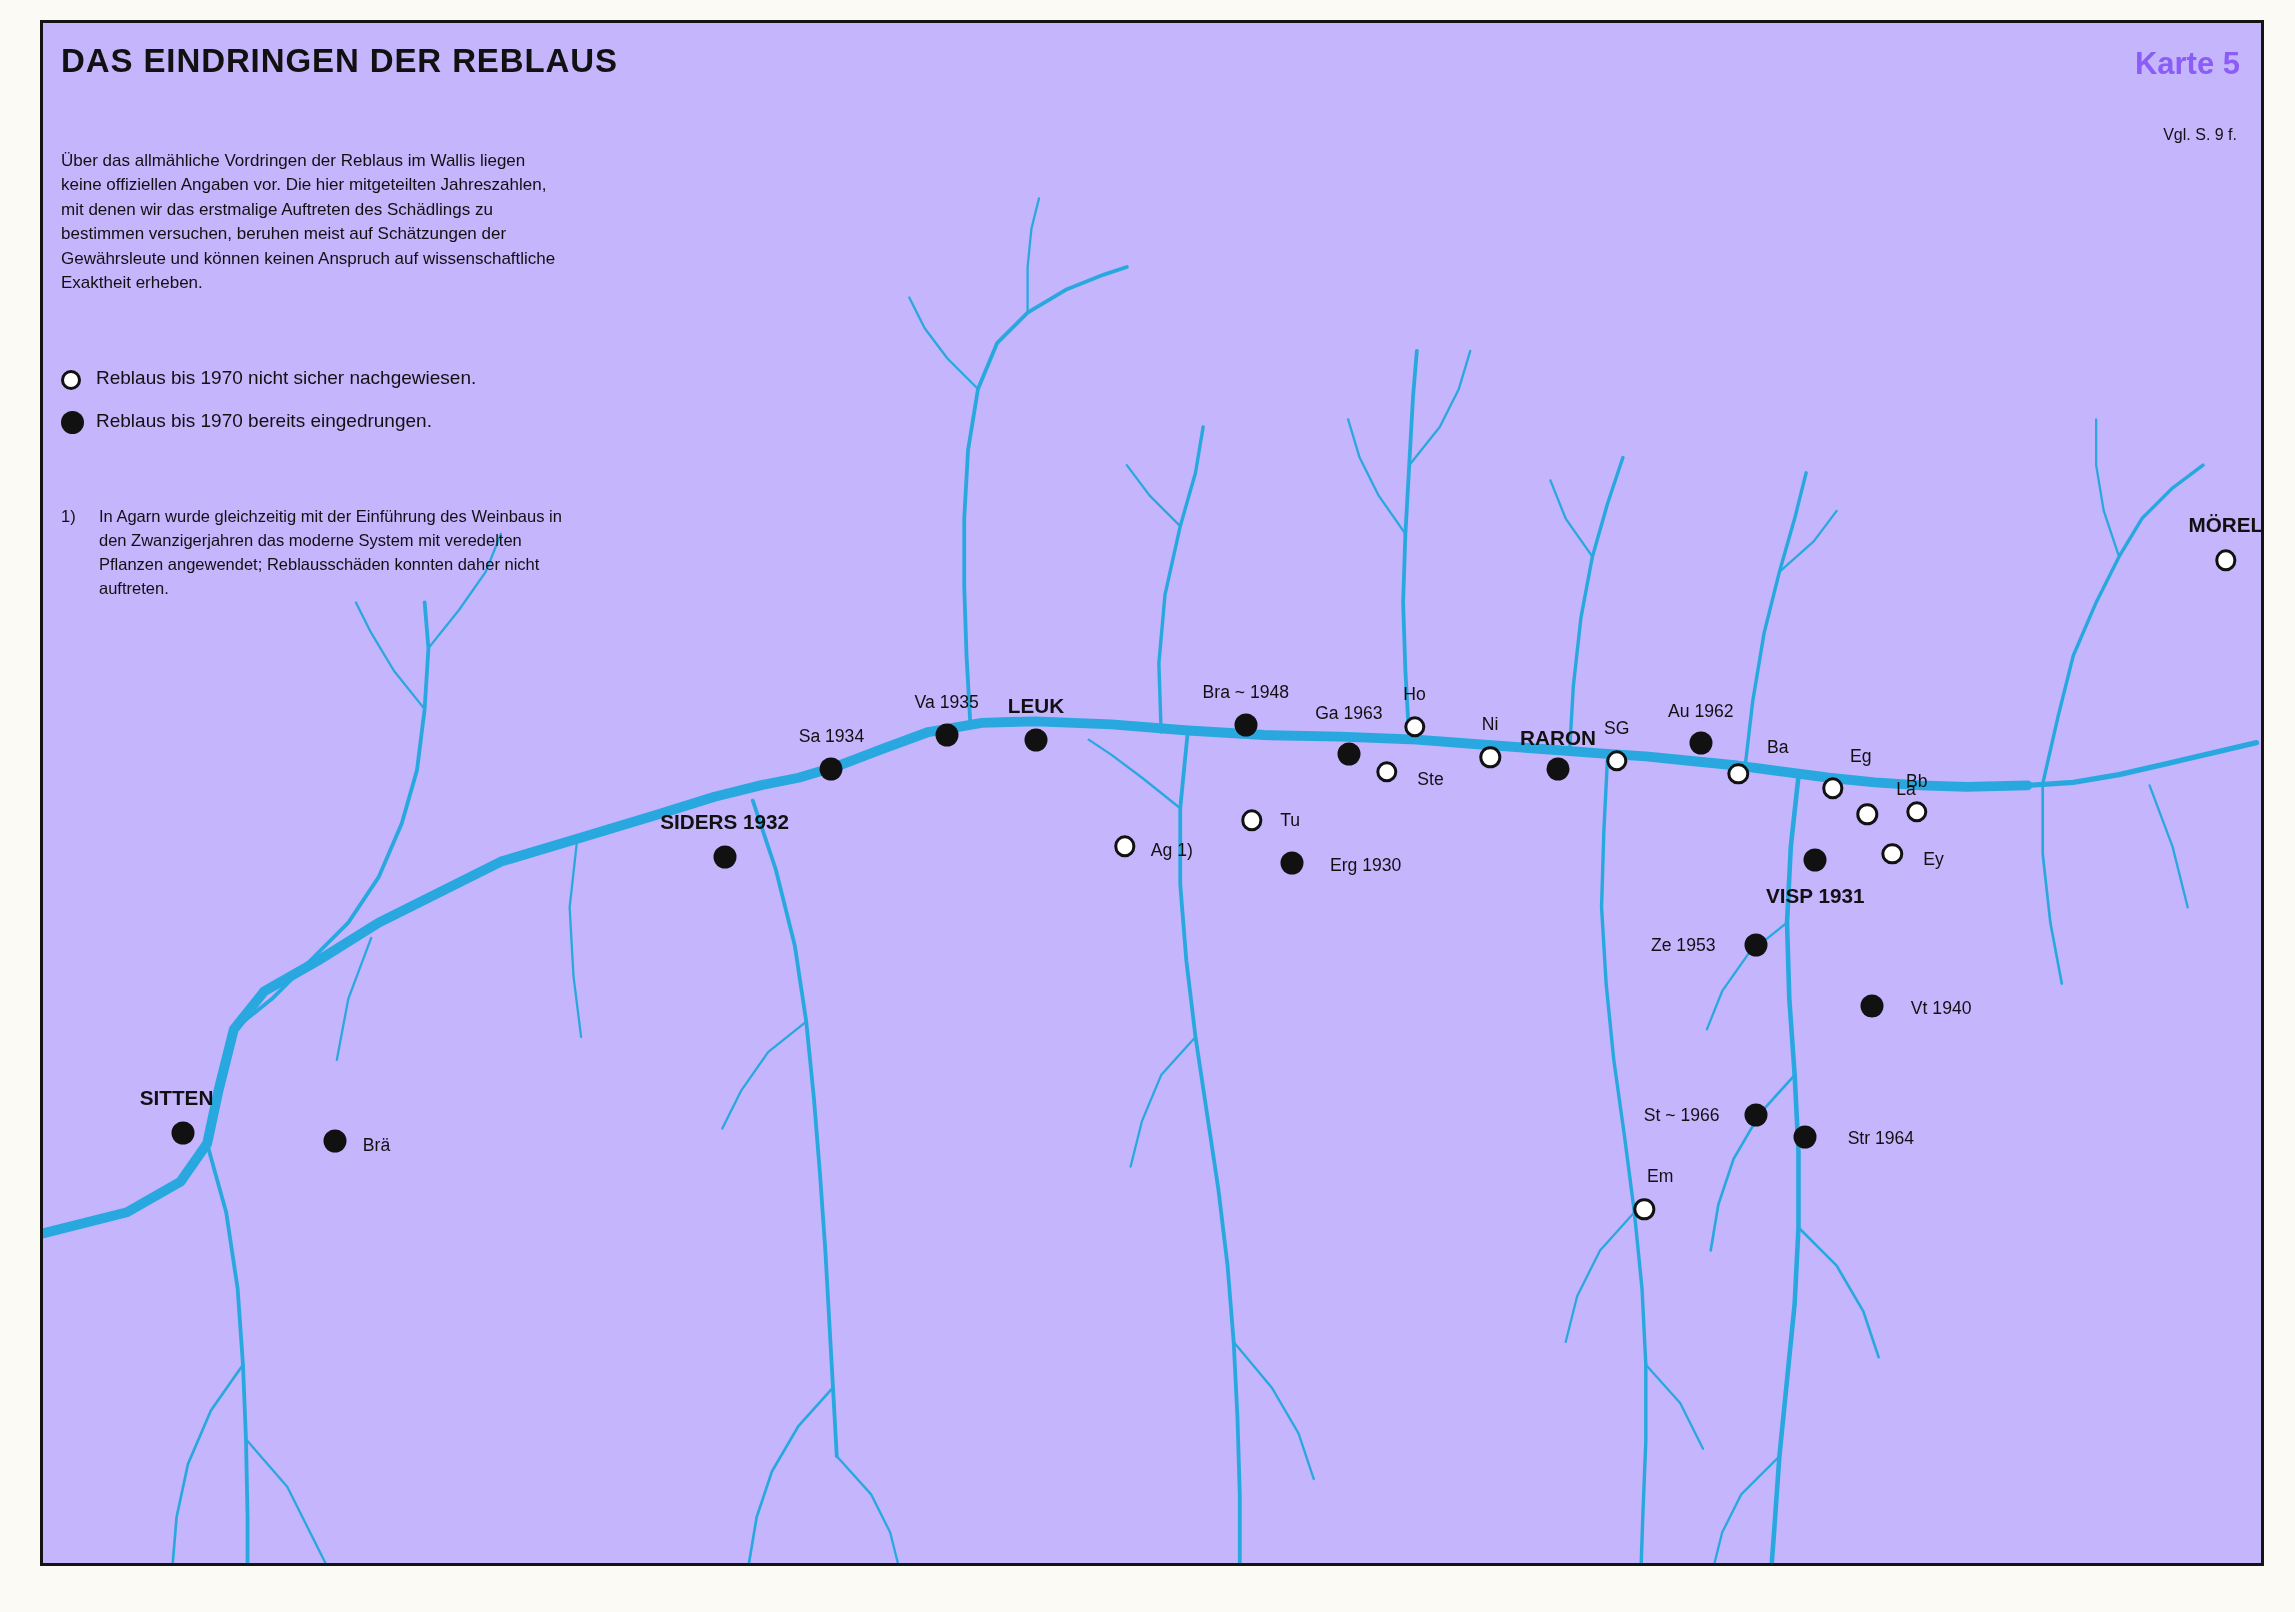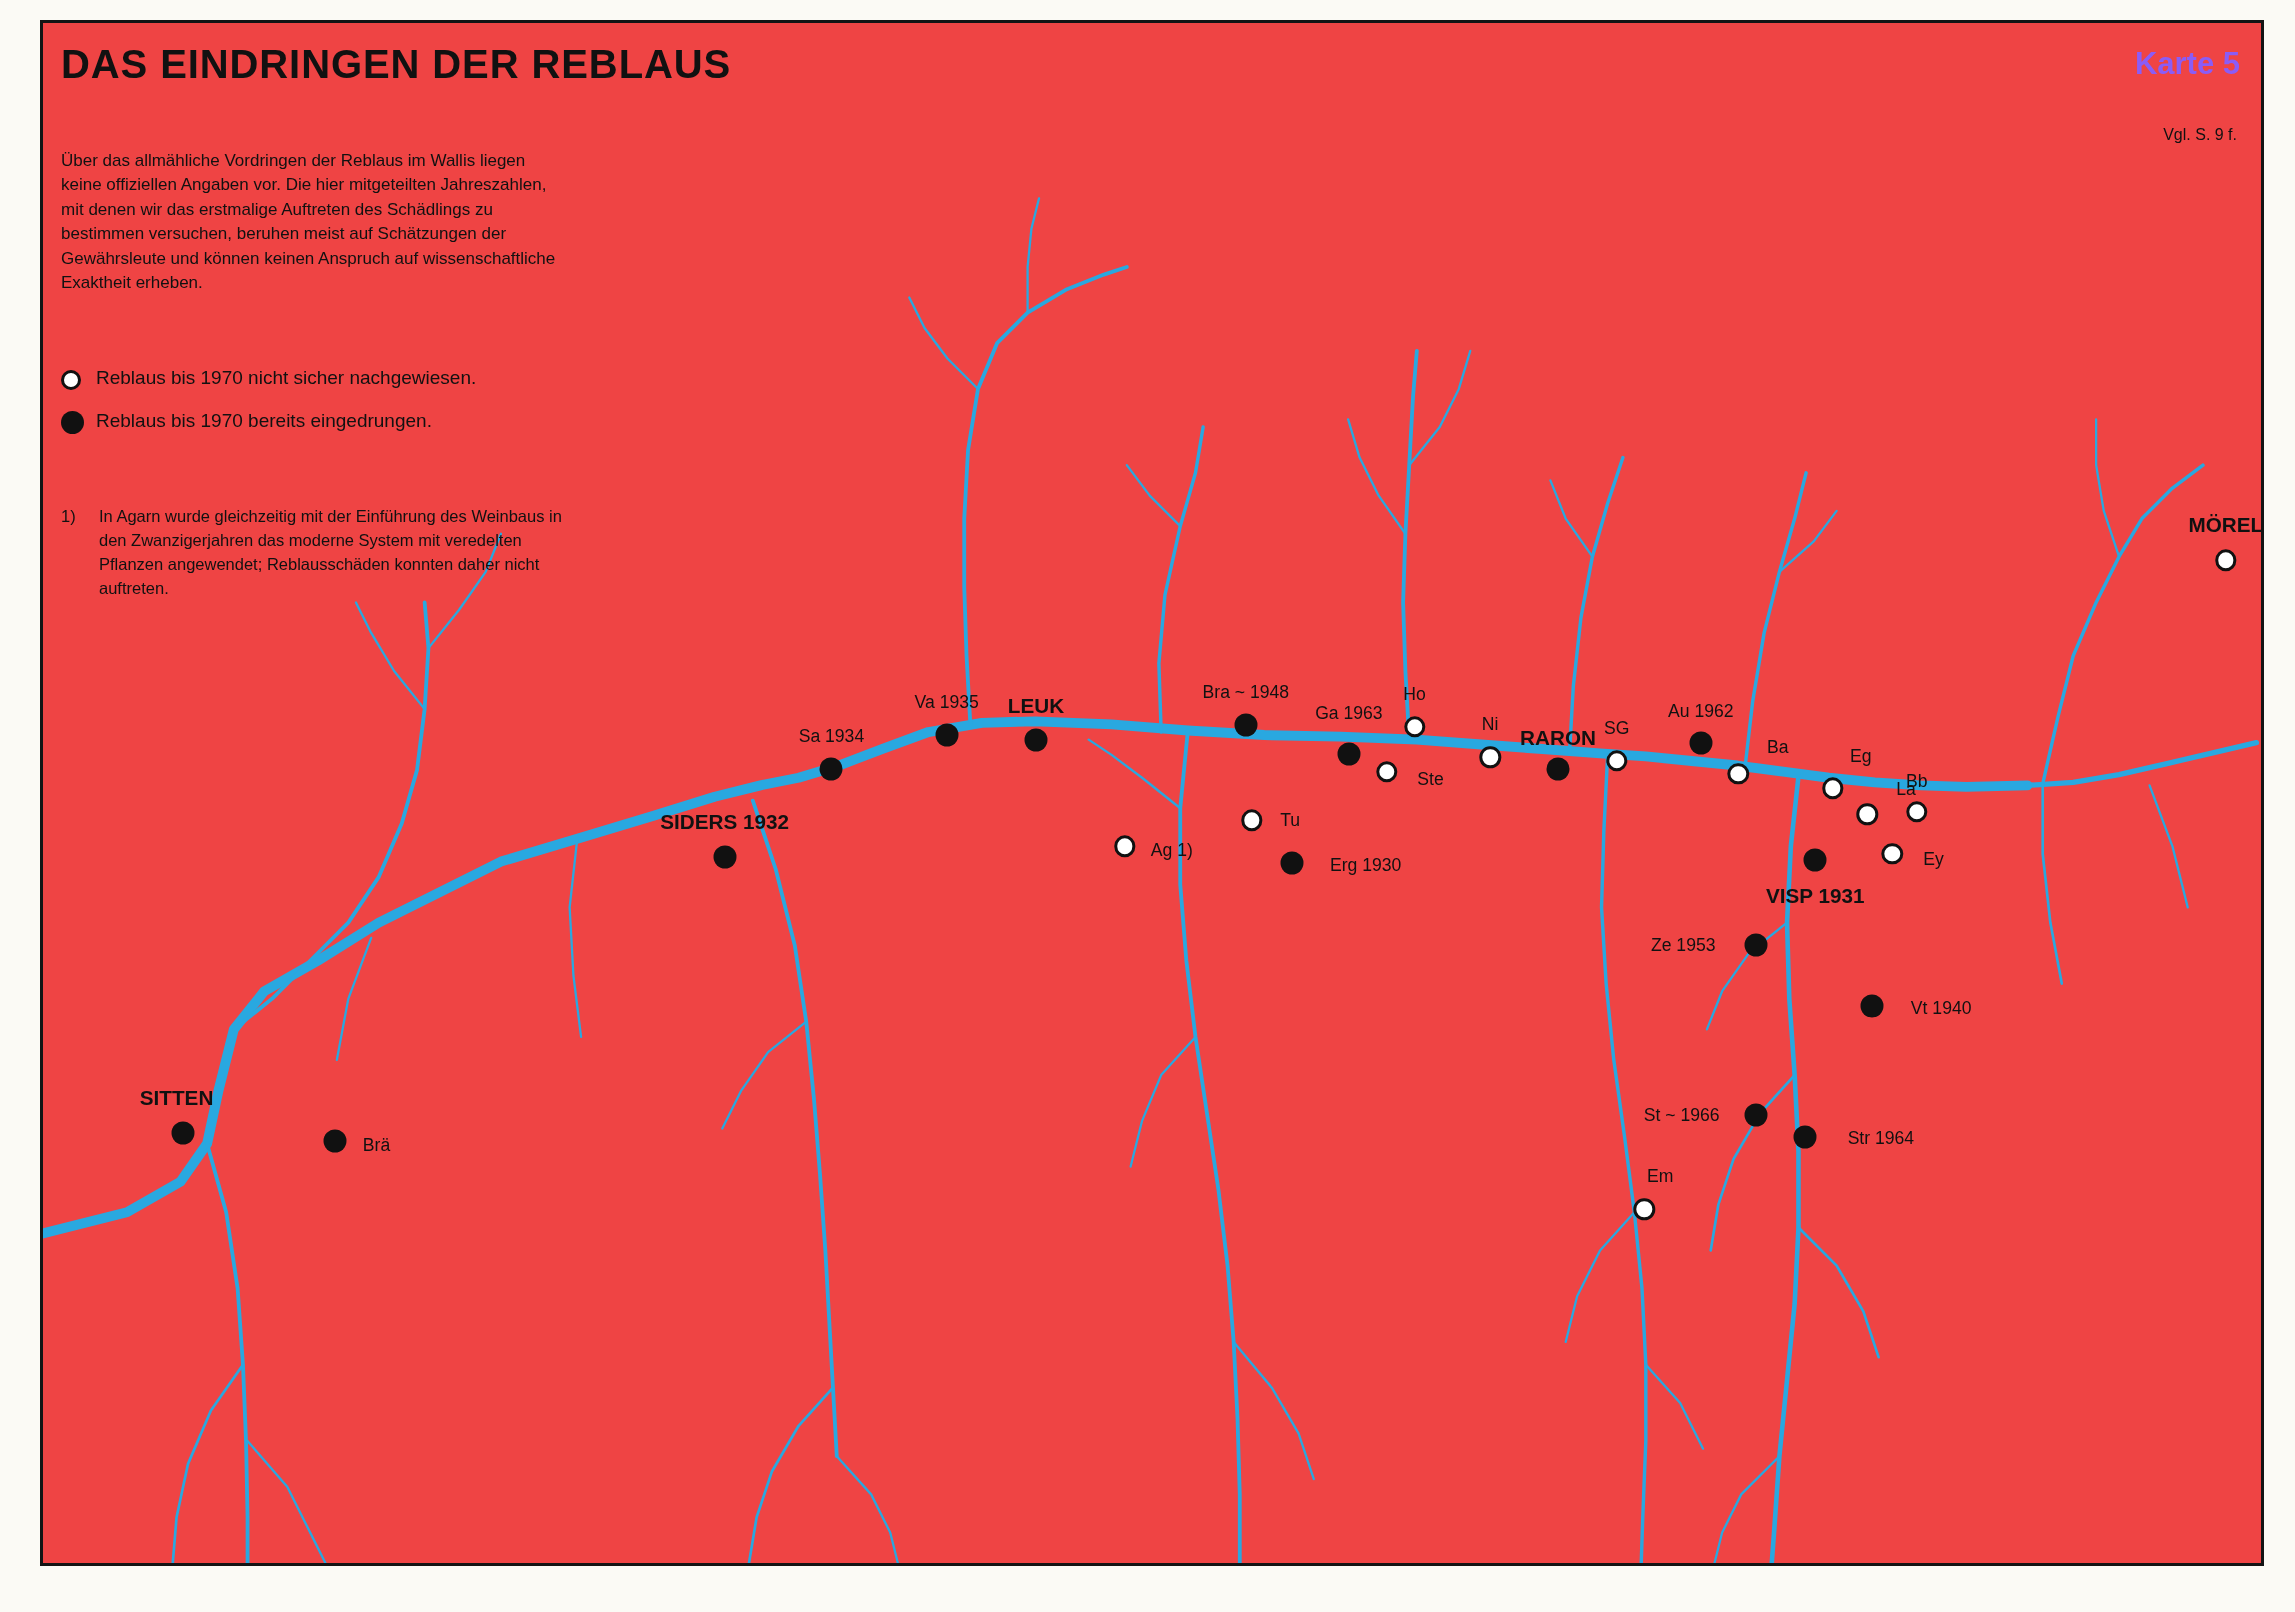--- a/index.html
+++ b/index.html
@@ -20,37 +20,37 @@
     background: #fbfaf5;
   }
   
   #frame {
     position: absolute;
     left: 40px;
     top: 20px;
     width: 2224px;
     height: 1546px;
     border: 3.1px solid #141414;
-    background: #ef4444;
+    background: #c4b5fd;
     box-sizing: border-box;
     overflow: hidden;
   }
   #riversvg {
     position: absolute;
     left: 0;
     top: 0;
     width: 100%;
     height: 100%;
   }
   
   .title {
     position: absolute;
     left: 61px;
     top: 42px;
-    font-size: 40px;
+    font-size: 33px;
     font-weight: bold;
     letter-spacing: 0.9px;
     color: #111;
   }
   .karte {
     position: absolute;
     right: 55px;
     top: 46px;
     font-size: 31px;
     font-weight: bold;

